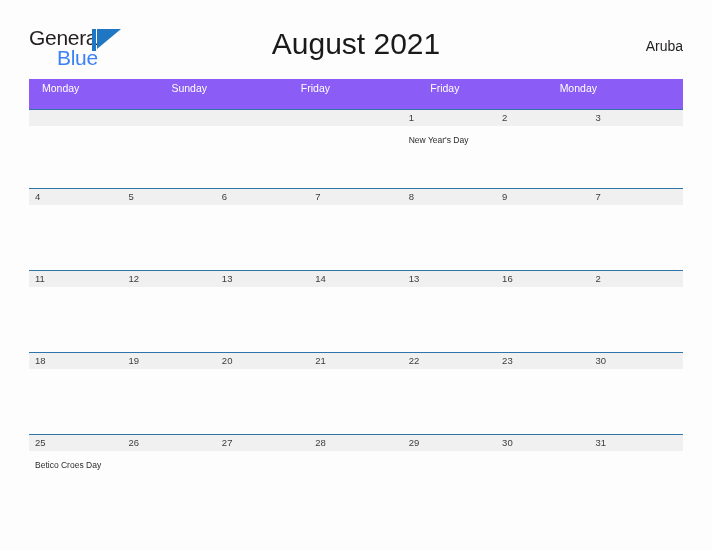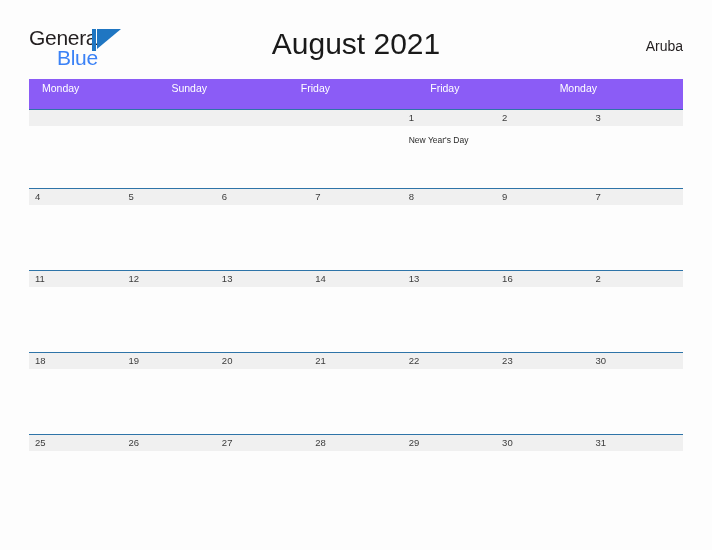--- a/index.html
+++ b/index.html
@@ -275,20 +275,21 @@
       <div class="dates">
         <div class="daynum">25</div>
         <div class="daynum">26</div>
         <div class="daynum">27</div>
         <div class="daynum">28</div>
         <div class="daynum">29</div>
         <div class="daynum">30</div>
         <div class="daynum">31</div>
       </div>
       <div class="events">
+        <div class="eventcell"><span class="event-label">Betico Croes Day</span></div>
         <div class="eventcell"><span class="event-label"></span></div>
         <div class="eventcell"><span class="event-label"></span></div>
         <div class="eventcell"><span class="event-label"></span></div>
         <div class="eventcell"><span class="event-label"></span></div>
         <div class="eventcell"><span class="event-label"></span></div>
         <div class="eventcell"><span class="event-label"></span></div>
       </div>
     </div>
 
   </div>

